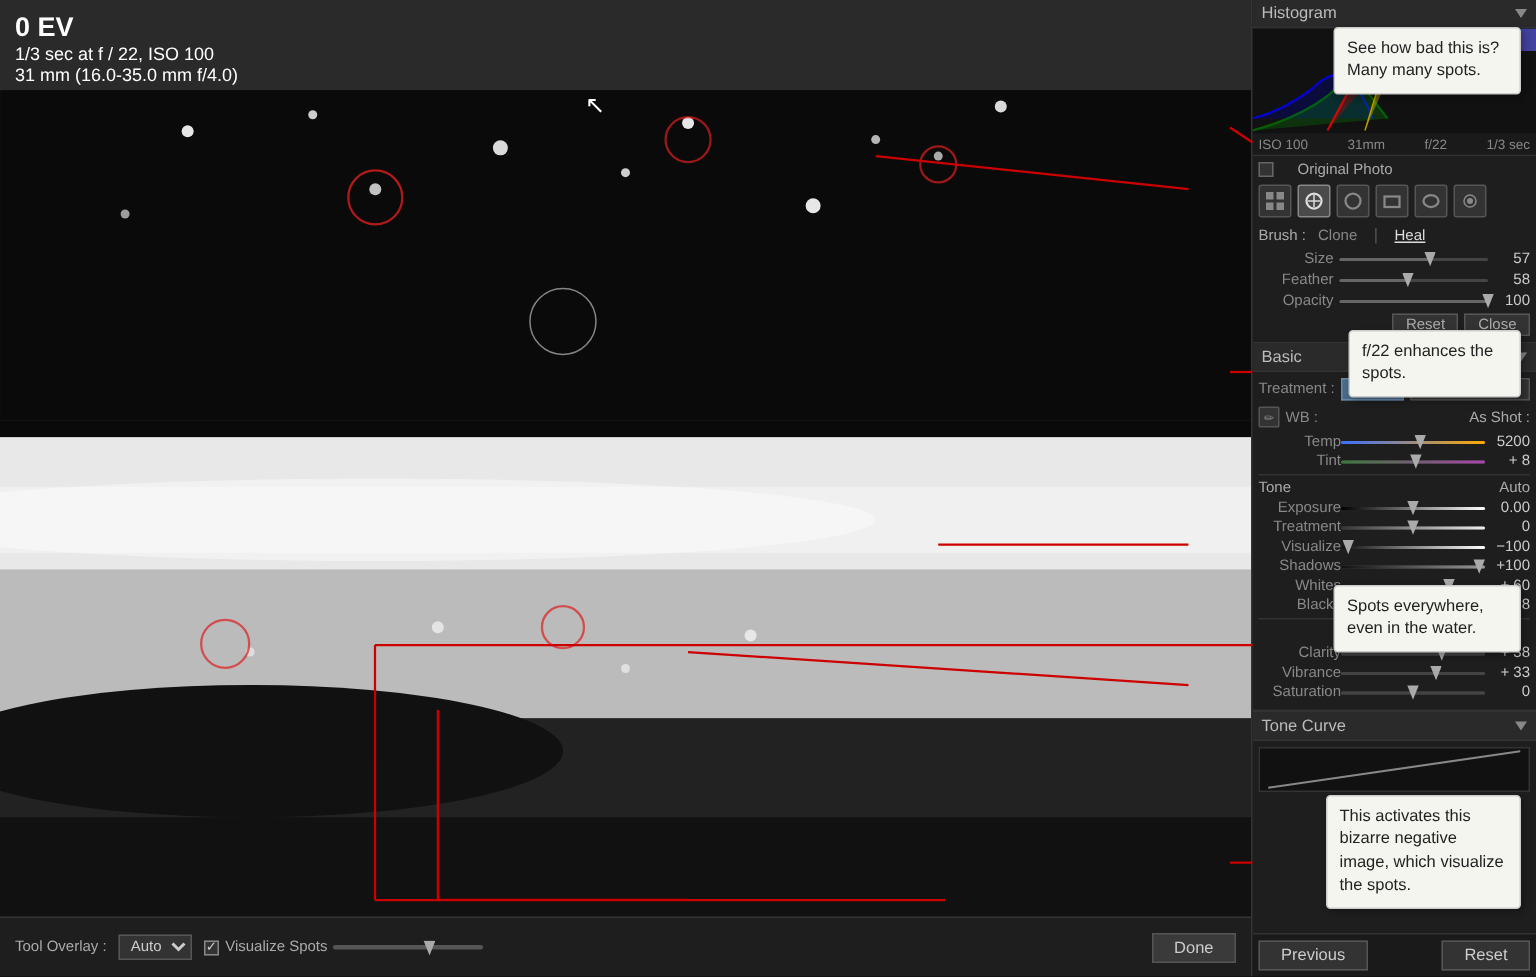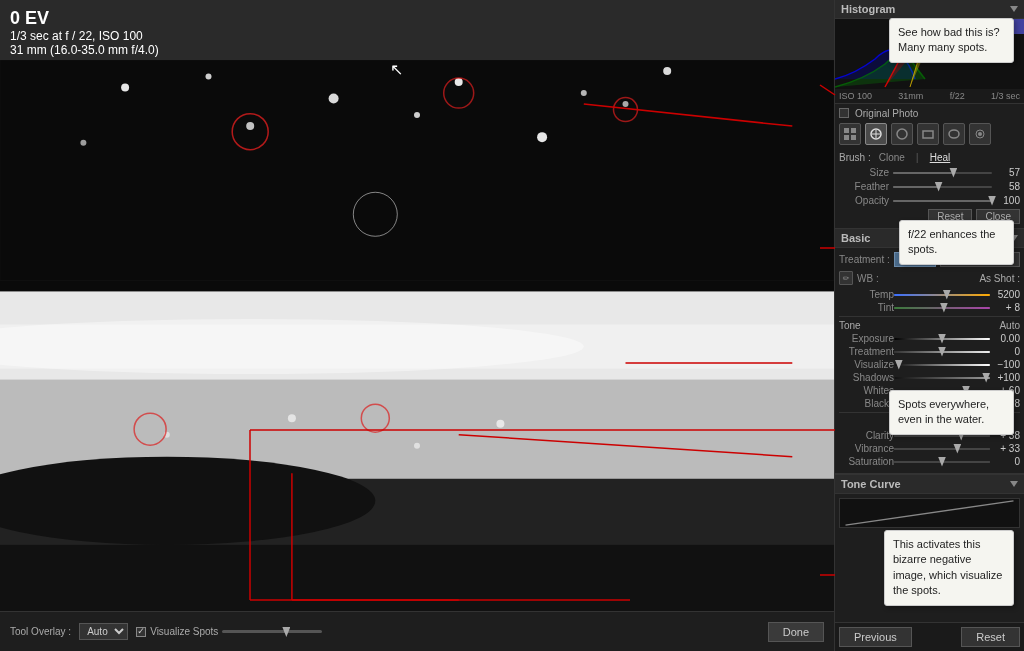--- a/index.html
+++ b/index.html
@@ -136,21 +136,21 @@
       justify-content: space-between;
       align-items: center;
       padding: 3px 6px;
       background: #2a2a2a;
       border-bottom: 1px solid #333;
     }
 
     .section-title {
       font-size: 11px;
       color: #bbb;
-      font-weight: bold;
+      font-weight: normal;
     }
 
     .triangle-icon {
       width: 0;
       height: 0;
       border-left: 4px solid transparent;
       border-right: 4px solid transparent;
       border-top: 6px solid #888;
     }
 
@@ -172,21 +172,21 @@
 
     
     .tools-section {
       padding: 4px;
       border-bottom: 1px solid #333;
     }
 
     .original-photo-row {
       display: flex;
       align-items: flex-start;
-      gap: 6px;
+      gap: 16px;
       margin-bottom: 4px;
       font-size: 10px;
       color: #aaa;
     }
 
     .checkbox-small {
       width: 10px;
       height: 10px;
       border: 1px solid #666;
       background: #333;

